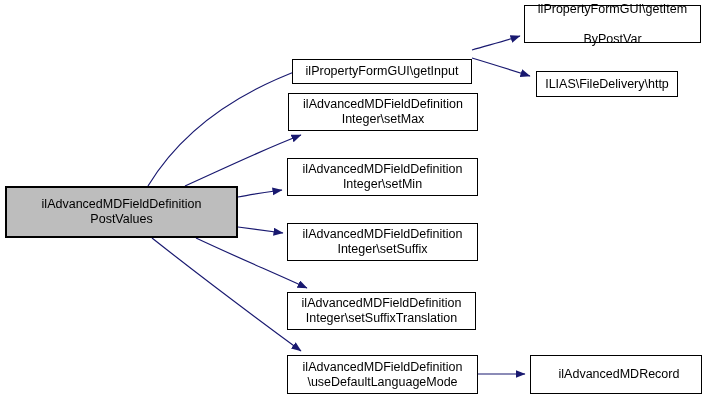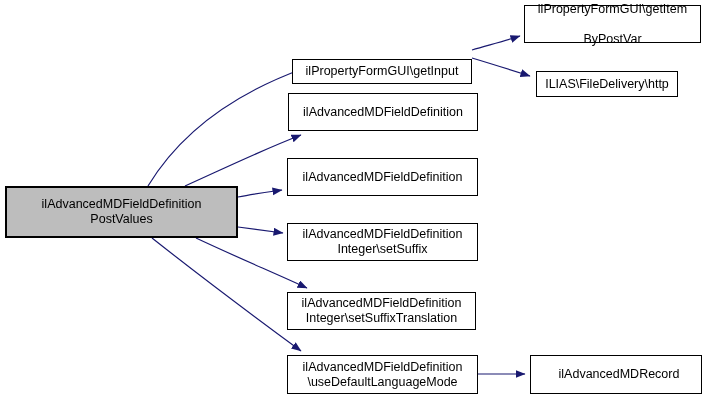--- a/index.html
+++ b/index.html
@@ -77,24 +77,26 @@
     <span class="ln">ilPropertyFormGUI\getItem</span>
     <span class="ln">ByPostVar</span>
   </div>
 
   <div class="node" style="left:536px; top:71px; width:142px; height:26px;">
     <span class="ln">ILIAS\FileDelivery\http</span>
   </div>
 
   <div class="node" style="left:288px; top:93px; width:190px; height:38px;">
     <span class="ln">ilAdvancedMDFieldDefinition</span>
+    <span class="ln">Integer\setMax</span>
   </div>
 
   <div class="node" style="left:287px; top:158px; width:191px; height:38px;">
     <span class="ln">ilAdvancedMDFieldDefinition</span>
+    <span class="ln">Integer\setMin</span>
   </div>
 
   <div class="node" style="left:287px; top:223px; width:191px; height:38px;">
     <span class="ln">ilAdvancedMDFieldDefinition</span>
     <span class="ln">Integer\setSuffix</span>
   </div>
 
   <div class="node" style="left:287px; top:292px; width:189px; height:38px;">
     <span class="ln">ilAdvancedMDFieldDefinition</span>
     <span class="ln">Integer\setSuffixTranslation</span>

